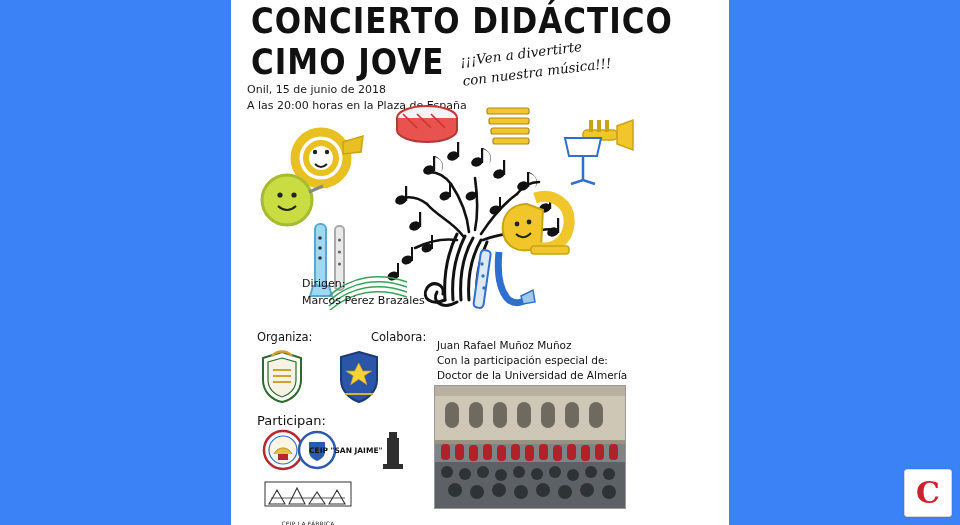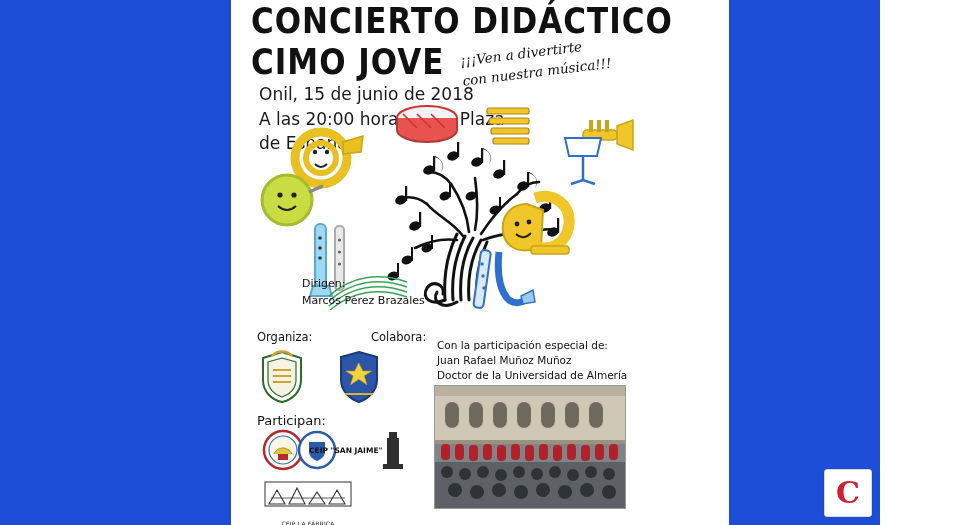--- a/index.html
+++ b/index.html
@@ -9,23 +9,23 @@
   }
   body {
     width: 960px;
     height: 525px;
     overflow: hidden;
     font-family: "DejaVu Sans", sans-serif;
     position: relative;
   }
   .page {
     position: relative;
-    width: 880px;
+    width: 960px;
     height: 525px;
-    background: #1d4ed8;
+    background: #3b82f6;
   }
   
   .poster {
     position: absolute;
     left: 231px;
     top: 0px;
     width: 498px;
     height: 525px;
     background: #ffffff;
     overflow: hidden;
@@ -53,25 +53,25 @@
   }
   .title2 {
     font-size: 31px;
     margin-top: 10px;
     transform: scaleY(1.12);
     transform-origin: left top;
   }
 
   .subtitle-block {
     position: absolute;
-    left: 28px;
+    left: 16px;
     top: 82px;
     width: 260px;
     color: #1a1a1a;
-    font-size: 17px;
+    font-size: 11px;
     line-height: 1.45;
   }
 
   .slogan {
     position: absolute;
     left: 228px;
     top: 52px;
     width: 180px;
     transform: rotate(-7deg);
     transform-origin: left top;
@@ -452,22 +452,22 @@
 
     <div class="crest" style="left:106px; top:350px;">
       <svg width="44" height="54" viewBox="0 0 44 54" xmlns="http://www.w3.org/2000/svg">
         <path d="M22 2 L40 7 L40 30 C40 41 31 49 22 52 C13 49 4 41 4 30 L4 7 Z" fill="#2b55a8" stroke="#1b3a78" stroke-width="2"></path>
         <path d="M22 10 L28 22 L41 22 L30 29 L34 42 L22 34 L10 42 L14 29 L3 22 L16 22 Z" fill="#f3d23b" stroke="#c9a415" stroke-width="1" transform="scale(0.68) translate(10 9)"></path>
         <path d="M8 44 L36 44" stroke="#d6b52e" stroke-width="2"></path>
       </svg>
     </div>
 
     <div class="participacion">
+      <div>Juan Rafael Muñoz Muñoz</div>
       <div>Con la participación especial de:</div>
-      <div>Juan Rafael Muñoz Muñoz</div>
       <div>Doctor de la Universidad de Almería</div>
     </div>
 
     <div class="participan">Participan:</div>
 
     <div class="logo-row1">
       <svg width="180" height="44" viewBox="0 0 180 44" xmlns="http://www.w3.org/2000/svg">
 
         <g>
           <circle cx="22" cy="22" r="19" fill="#ffffff" stroke="#b4282e" stroke-width="2.5"></circle>

